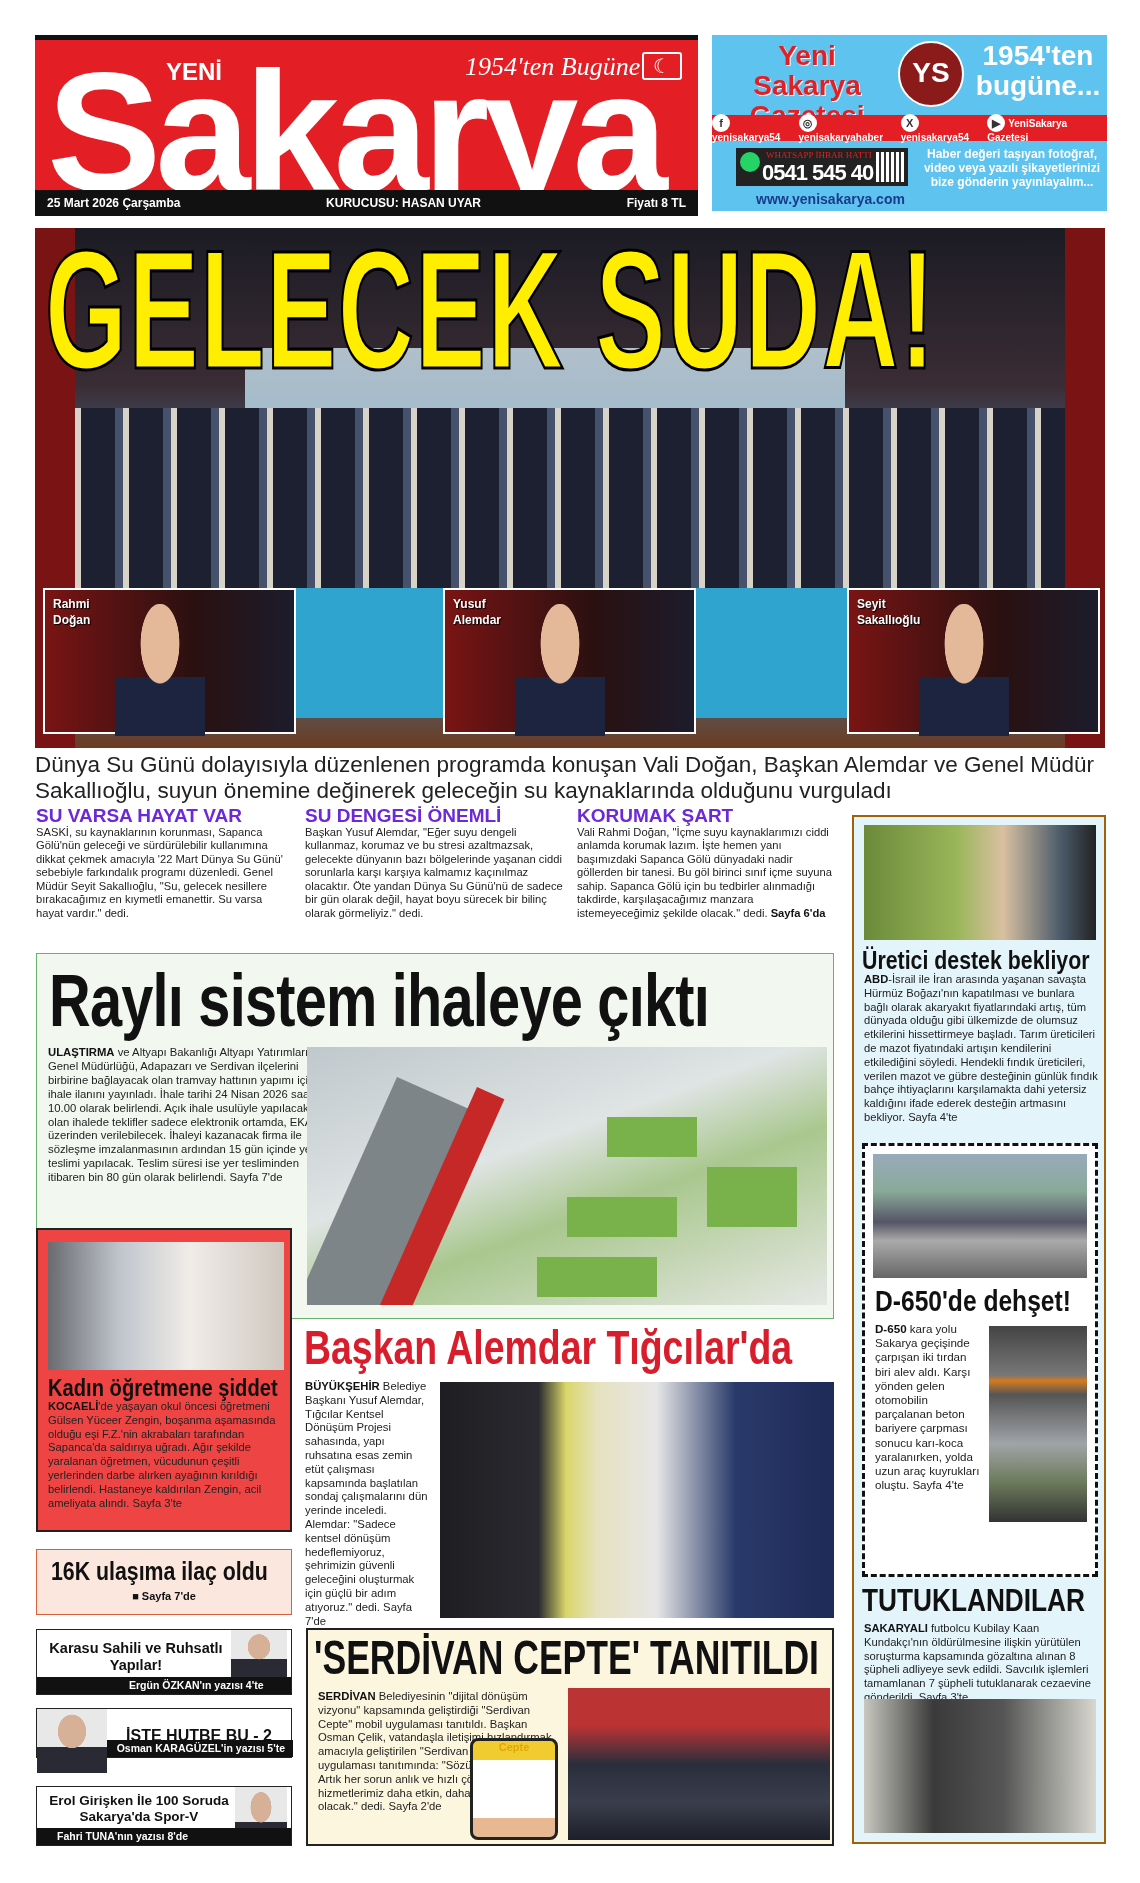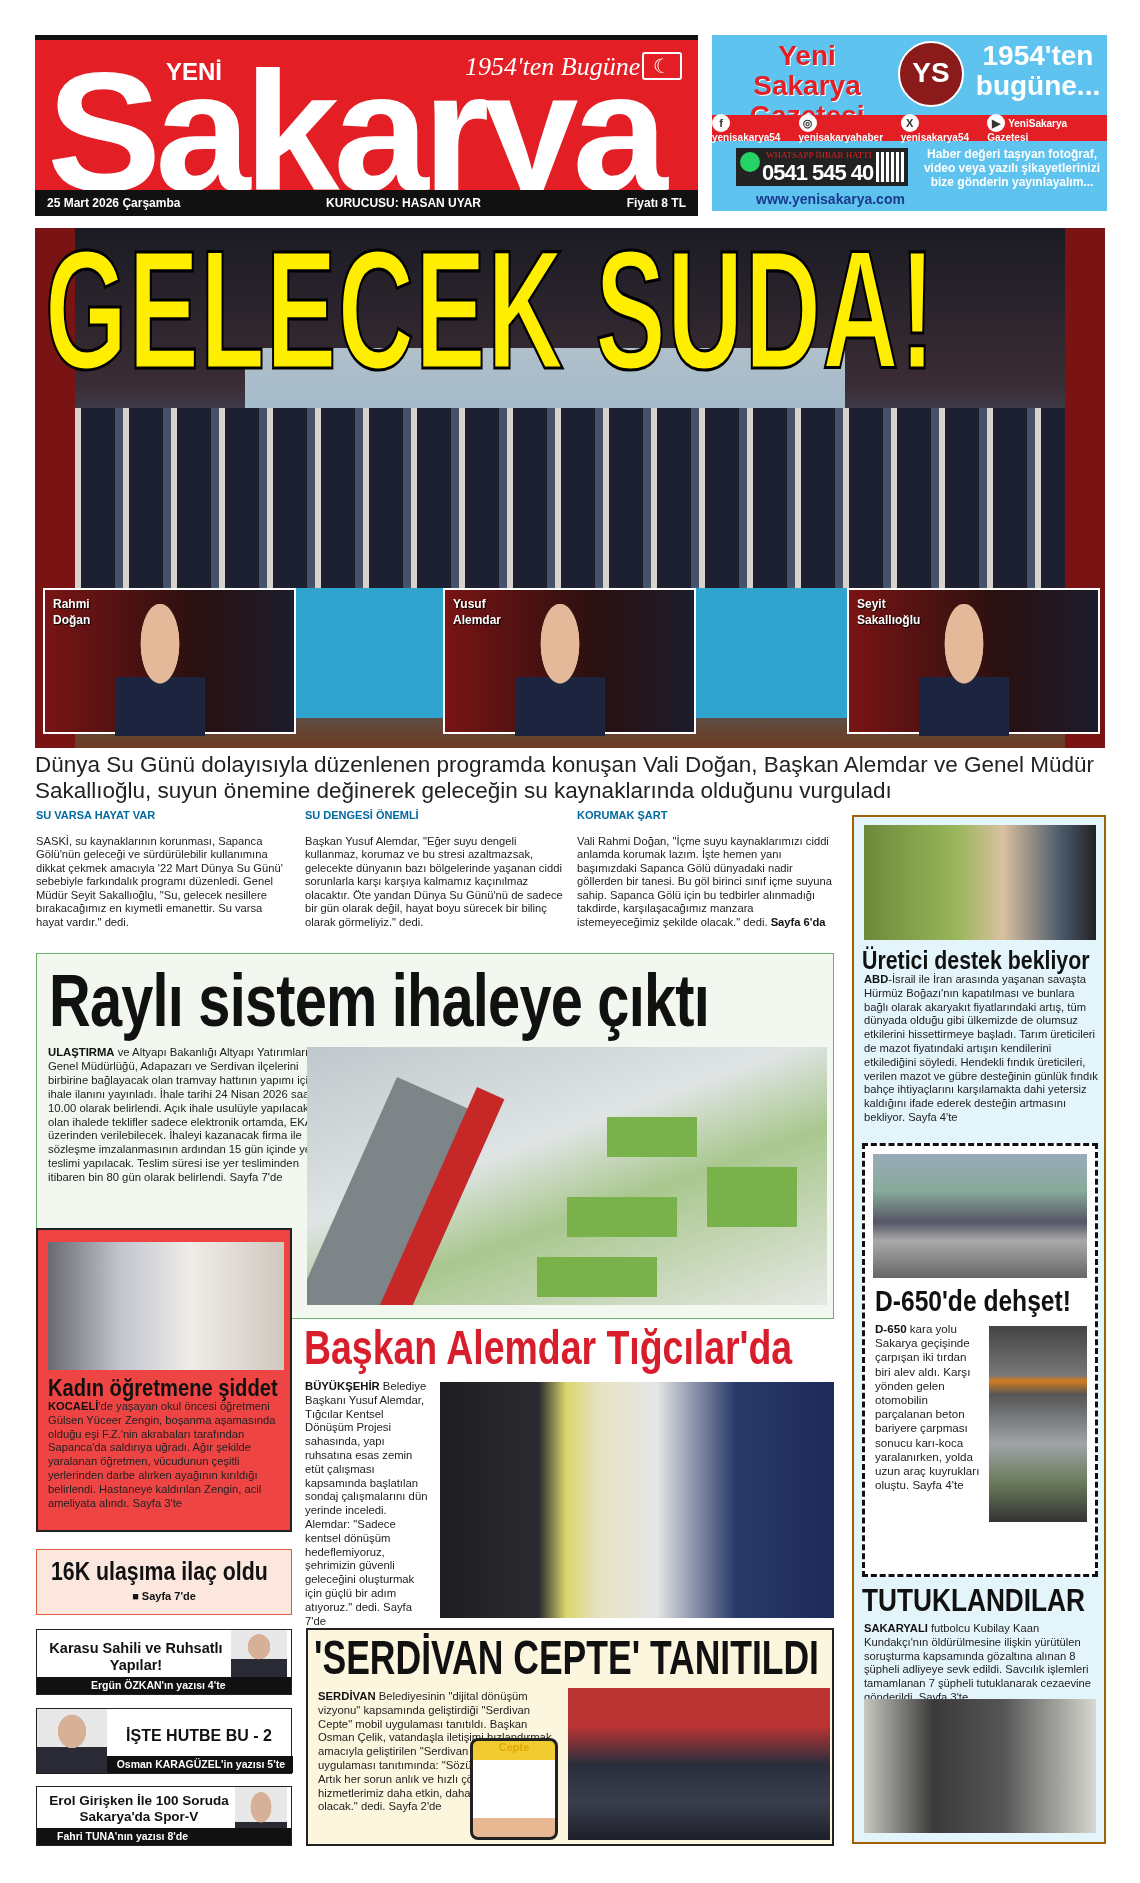--- a/index.html
+++ b/index.html
@@ -34,21 +34,21 @@
 .hero-curtain-r{right:0;top:0;width:40px;height:520px;background:#7a1414}
 .hero-people{left:10px;top:180px;width:1050px;height:180px;background:repeating-linear-gradient(90deg,#1c2030 0 22px,#46516c 22px 30px,#d8d2c8 30px 36px,#1c2030 36px 48px)}
 .hero-floor{left:0;top:360px;width:100%;height:130px;background:#2fa4cf}
 .hero-head{left:10px;top:-2px;color:#ffee00;font-weight:bold;font-size:160px;letter-spacing:2px;-webkit-text-stroke:3px #000;transform:scaleX(0.66) scaleY(1.05);transform-origin:left top;white-space:nowrap;line-height:1}
 .inset{width:253px;height:146px;background:linear-gradient(90deg,#7a1414,#2a1010 60%,#1c1c2c);border:2px solid #fff}
 .inset .face{position:absolute;left:70px;top:14px;width:90px;height:132px;background:radial-gradient(ellipse at 50% 30%,#e4b99a 0 30%,transparent 31%),linear-gradient(transparent 55%,#1c2440 55%)}
 .inset .lbl{position:absolute;left:8px;top:6px;color:#fff;font-size:12px;font-weight:bold;line-height:16px;text-shadow:1px 1px 1px #000}
 .hero-sub{left:35px;top:752px;width:1075px;font-size:22.5px;line-height:26px;color:#222}
 
 .col{font-size:11.2px;line-height:13.5px;color:#222}
-.col h4{font-size:11px;font-weight:bold;color:#0369a1;margin-bottom:12px}
+.col h4{font-size:19px;font-weight:bold;color:#6d28d9;margin-bottom:3px}
 .col b{color:#111}
 
 .rbox{left:36px;top:953px;width:798px;height:366px;background:#f2f8f0;border:1px solid #6ab06a}
 .rhead{left:12px;top:10px;font-size:74px;transform:scaleX(.78);letter-spacing:-1px;line-height:1}
 .rtext{left:11px;top:92px;width:280px;font-size:11.3px;line-height:13.9px}
 .tram{left:270px;top:93px;width:520px;height:258px;background:linear-gradient(160deg,#bfc8cc,#dfe4e4 40%,#a9c78e 60%,#e6e8e4);overflow:hidden}
 .tram .rail{position:absolute;left:170px;top:40px;width:30px;height:260px;background:#c62828;transform:rotate(24deg);transform-origin:top left}
 .tram .road{position:absolute;left:90px;top:30px;width:90px;height:300px;background:#7d8589;transform:rotate(24deg);transform-origin:top left}
 .tram .grass{position:absolute;background:#79b24a}
 
@@ -193,23 +193,23 @@
 </div>
 
 <div class="abs ibox">
   <div class="abs cond ihead">16K ulaşıma ilaç oldu</div>
   <div class="abs isub">■ Sayfa 7'de</div>
 </div>
 
 <div class="abs col-box" style="top:1629px;height:66px">
   <div class="ttl" style="left:4px;top:10px;width:190px">Karasu Sahili ve Ruhsatlı Yapılar!</div>
   <div class="pic" style="right:4px;top:0;width:56px;height:48px"></div>
-  <div class="by" style="padding-left:54px">Ergün ÖZKAN'ın yazısı 4'te</div>
-</div>
-<div class="abs col-box" style="top:1708px;height:66px">
+  <div class="by" style="padding-left:92px">Ergün ÖZKAN'ın yazısı 4'te</div>
+</div>
+<div class="abs col-box" style="top:1708px;height:50px">
   <div class="pic" style="left:0;top:0;width:70px;height:64px"></div>
   <div class="ttl" style="left:74px;top:18px;width:176px;font-size:16px">İŞTE HUTBE BU - 2</div>
   <div class="by" style="left:70px;width:186px;text-align:right;padding-right:8px">Osman KARAGÜZEL'in yazısı 5'te</div>
 </div>
 <div class="abs col-box" style="top:1786px;height:60px">
   <div class="ttl" style="left:4px;top:6px;width:196px;font-size:13.5px;line-height:16px">Erol Girişken İle 100 Soruda Sakarya'da Spor-V</div>
   <div class="pic" style="right:4px;top:0;width:52px;height:58px"></div>
   <div class="by" style="padding-left:20px">Fahri TUNA'nın yazısı 8'de</div>
 </div>
 

